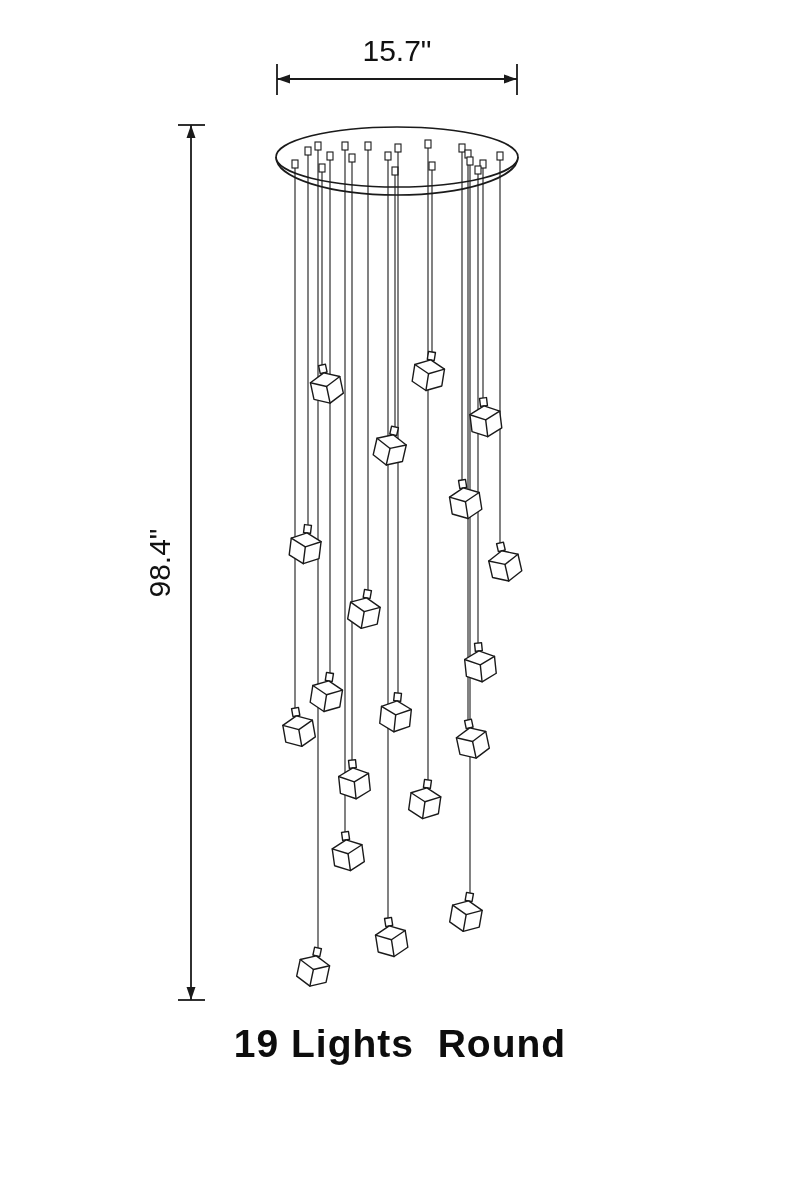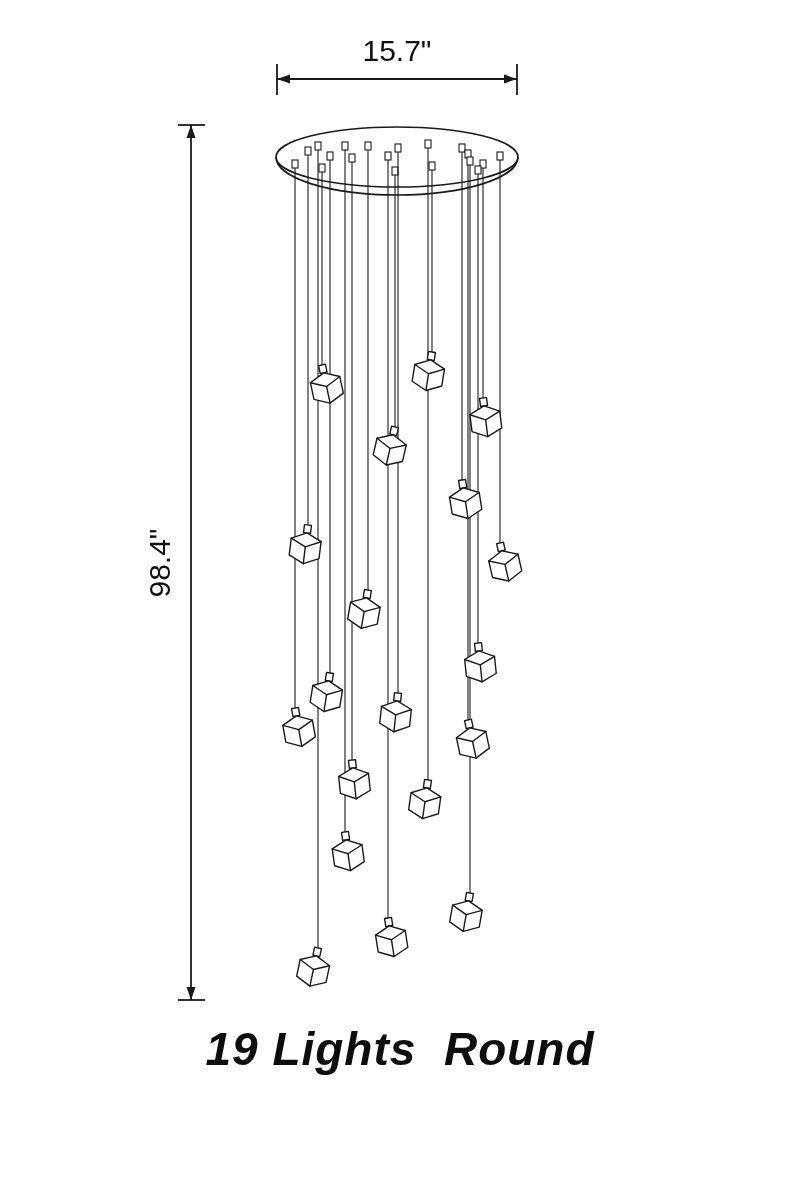--- a/index.html
+++ b/index.html
@@ -6,22 +6,22 @@
   body{width:800px;height:1200px;position:relative;overflow:hidden;
        font-family:"Liberation Sans",sans-serif;color:#111;}
   #stage{position:absolute;inset:0;}
   svg{position:absolute;left:0;top:0;}
   .dim-label{position:absolute;font-size:30px;font-weight:400;color:#111;
              text-align:center;white-space:pre;}
   #width-label{top:34px;left:297px;width:200px;}
   #height-label{top:544px;left:94px;width:136px;height:38px;
                 transform:rotate(-90deg);}
   #diagram-title{position:absolute;top:1022px;left:0;width:800px;
-                 text-align:center;font-size:46px;font-weight:600;
-                 letter-spacing:1px;white-space:pre;color:#0d0d0d;font-style:italic;}
+                 text-align:center;font-size:39px;font-weight:600;
+                 letter-spacing:1px;white-space:pre;color:#0d0d0d;}
 </style>
 </head>
 <body>
 
 <div id="stage">
   <svg id="drawing" width="800" height="1200" viewBox="0 0 800 1200">
       <g stroke="#1a1a1a" stroke-width="1.8" fill="none">
         <line x1="277" y1="64" x2="277" y2="95"></line>
         <line x1="517" y1="64" x2="517" y2="95"></line>
         <line x1="277" y1="79" x2="517" y2="79"></line>

